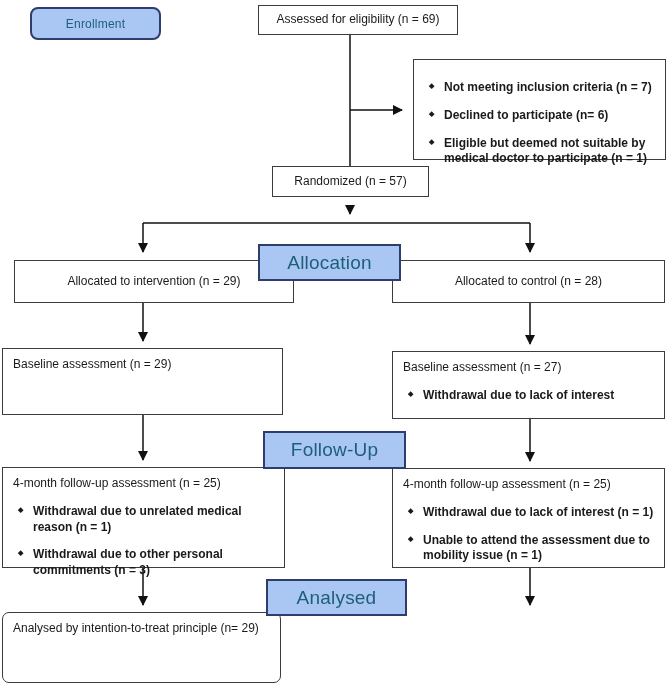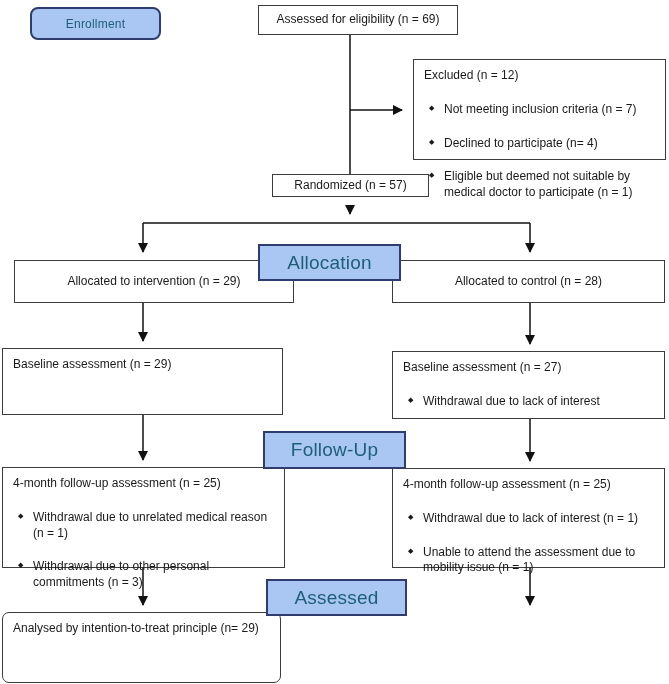--- a/index.html
+++ b/index.html
@@ -9,21 +9,21 @@
   }
   .arrows { position:absolute; left:0; top:0; z-index:1; }
   .box {
     position:absolute; background:#ffffff; border:1.5px solid #3c3c3c;
     box-sizing:border-box; z-index:2; font-size:12px; line-height:1.32;
   }
   .box.center { display:flex; align-items:center; justify-content:center; text-align:center; }
   .box.list { padding:8px 6px 0 10px; }
   .box .title { margin:0; }
   ul.bullets { list-style:none; margin:2px 0 0 0; padding:0; }
-  ul.bullets li { position:relative; padding-left:20px; margin:18px 0 1px 0; }
+  ul.bullets li { position:relative; padding-left:20px; margin:12px 0 1px 0;font-weight:bold; }
   ul.bullets li::before {
     content:"\25C6"; position:absolute; left:5px; top:1px; font-size:7px; color:#1a1a1a;
   }
   .stage-tab {
     position:absolute; z-index:3; background:#aac6f2; border:2px solid #2e3d6e;
     border-radius:0; box-sizing:border-box;
     display:flex; align-items:center; justify-content:center;
     color:#1d5f7a; letter-spacing:0.2px;
   }
 </style>
@@ -54,36 +54,35 @@
     <path d="M143 415 V460" stroke="#111111" stroke-width="1.5" fill="none" marker-end="url(#ah)"></path>
     <path d="M530 419 V461" stroke="#111111" stroke-width="1.5" fill="none" marker-end="url(#ah)"></path>
 
     <path d="M143 568 V605" stroke="#111111" stroke-width="1.5" fill="none" marker-end="url(#ah)"></path>
     <path d="M530 568 V605" stroke="#111111" stroke-width="1.5" fill="none" marker-end="url(#ah)"></path>
   </svg>
 
   <div class="stage-tab" style="left:30px; top:7px; width:131px; height:33px; font-size:12px; border-radius:8px;">Enrollment</div>
   <div class="stage-tab" style="left:258px; top:244px; width:143px; height:37px; font-size:19px;">Allocation</div>
   <div class="stage-tab" style="left:263px; top:431px; width:143px; height:38px; font-size:19px;">Follow-Up</div>
-  <div class="stage-tab" style="left:266px; top:579px; width:141px; height:37px; font-size:19px;">Assessed</div>
+  <div class="stage-tab" style="left:266px; top:579px; width:141px; height:37px; font-size:19px;">Analysed</div>
 
   <div class="box center" style="left:258px; top:5px; width:200px; height:30px;">
     <span>Assessed for eligibility (n = 69)</span>
   </div>
 
   <div class="box list" style="left:413px; top:59px; width:253px; height:101px;">
-    <div class="title">Excluded (n = 12)</div>
     <ul class="bullets">
         <li>Not meeting inclusion criteria (n = 7)</li>
-        <li>Declined to participate (n= 4)</li>
+        <li>Declined to participate (n= 6)</li>
         <li>Eligible but deemed not suitable by medical doctor to participate (n = 1)</li>
       </ul>
   </div>
 
-  <div class="box center" style="left:272px; top:174px; width:157px; height:23px;">
+  <div class="box center" style="left:272px; top:166px; width:157px; height:31px;">
     <span>Randomized (n = 57)</span>
   </div>
 
   <div class="box center" style="left:14px; top:260px; width:280px; height:43px;">
     <span>Allocated to intervention (n = 29)</span>
   </div>
   <div class="box center" style="left:392px; top:260px; width:273px; height:43px;">
     <span>Allocated to control (n = 28)</span>
   </div>
 

